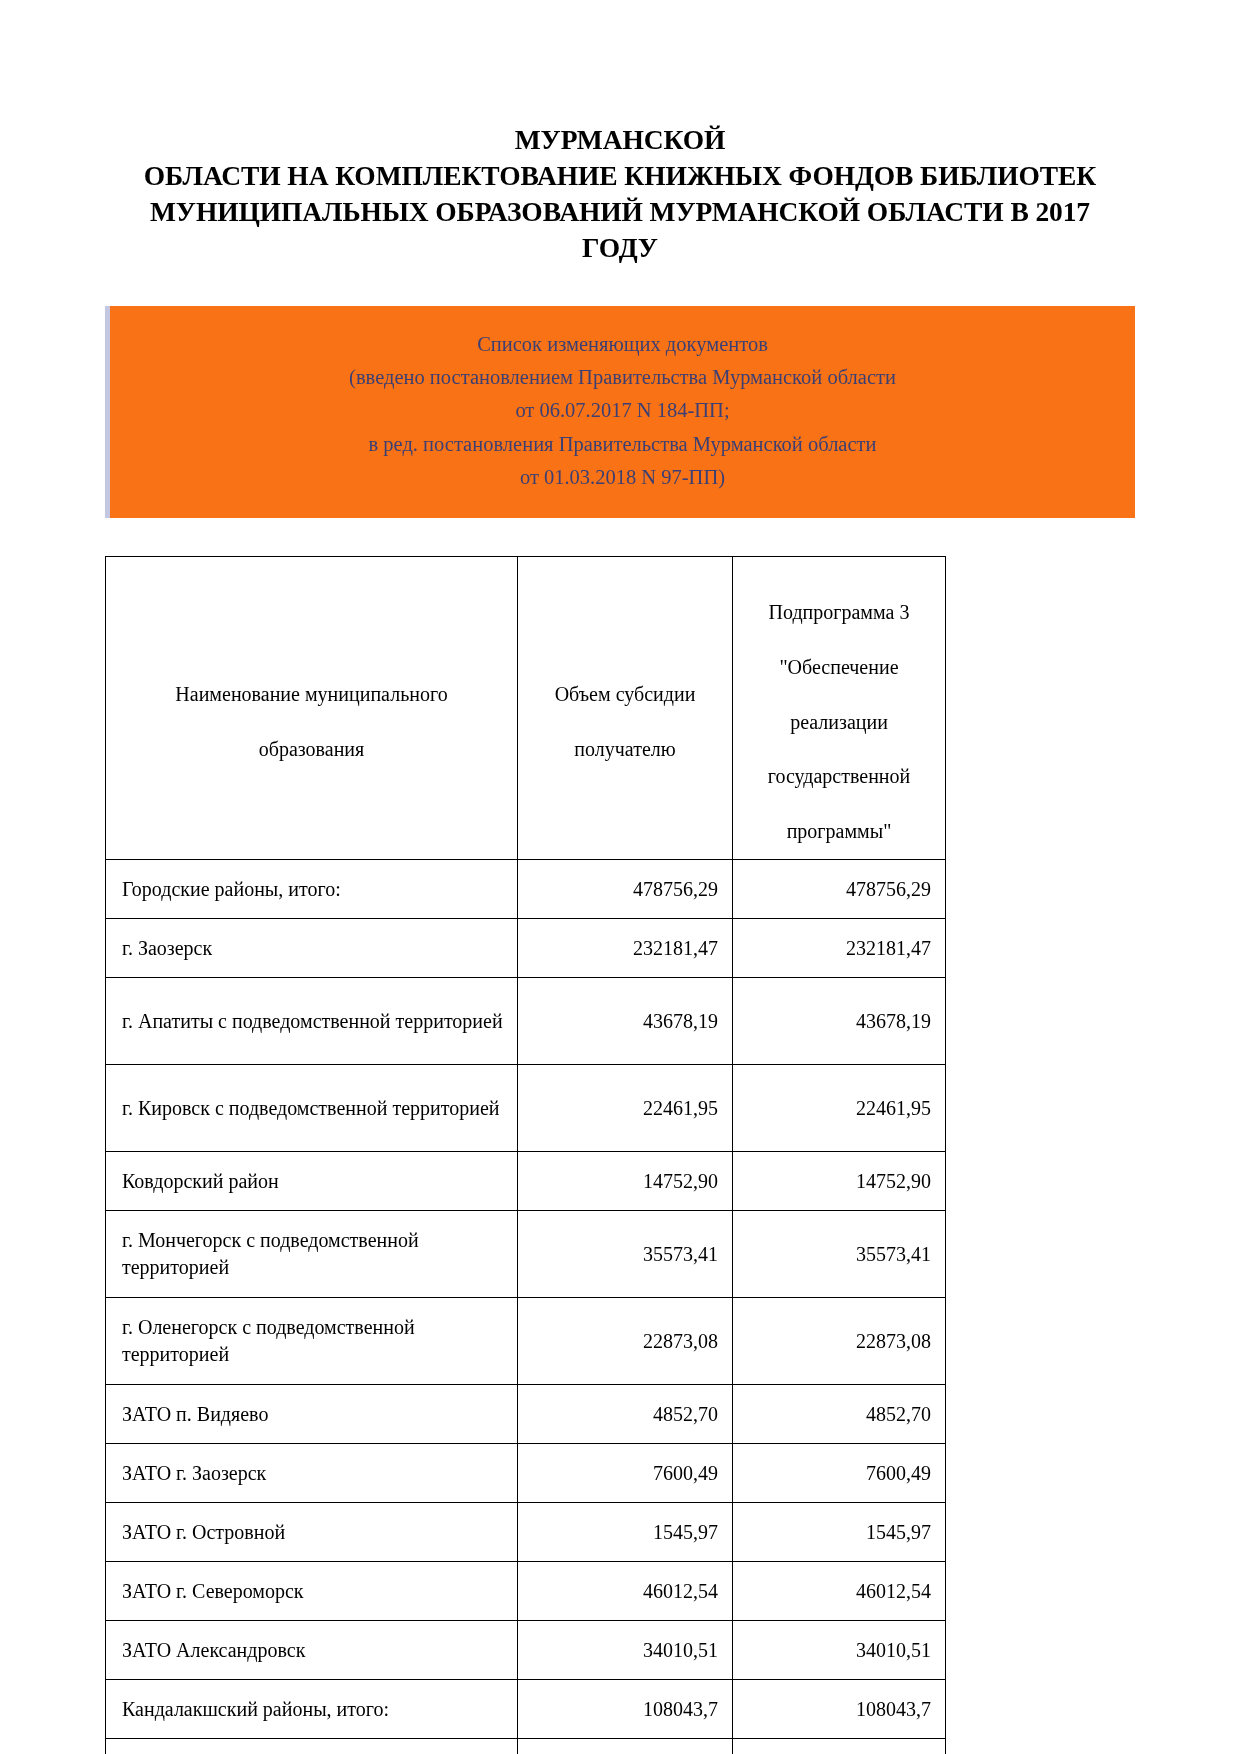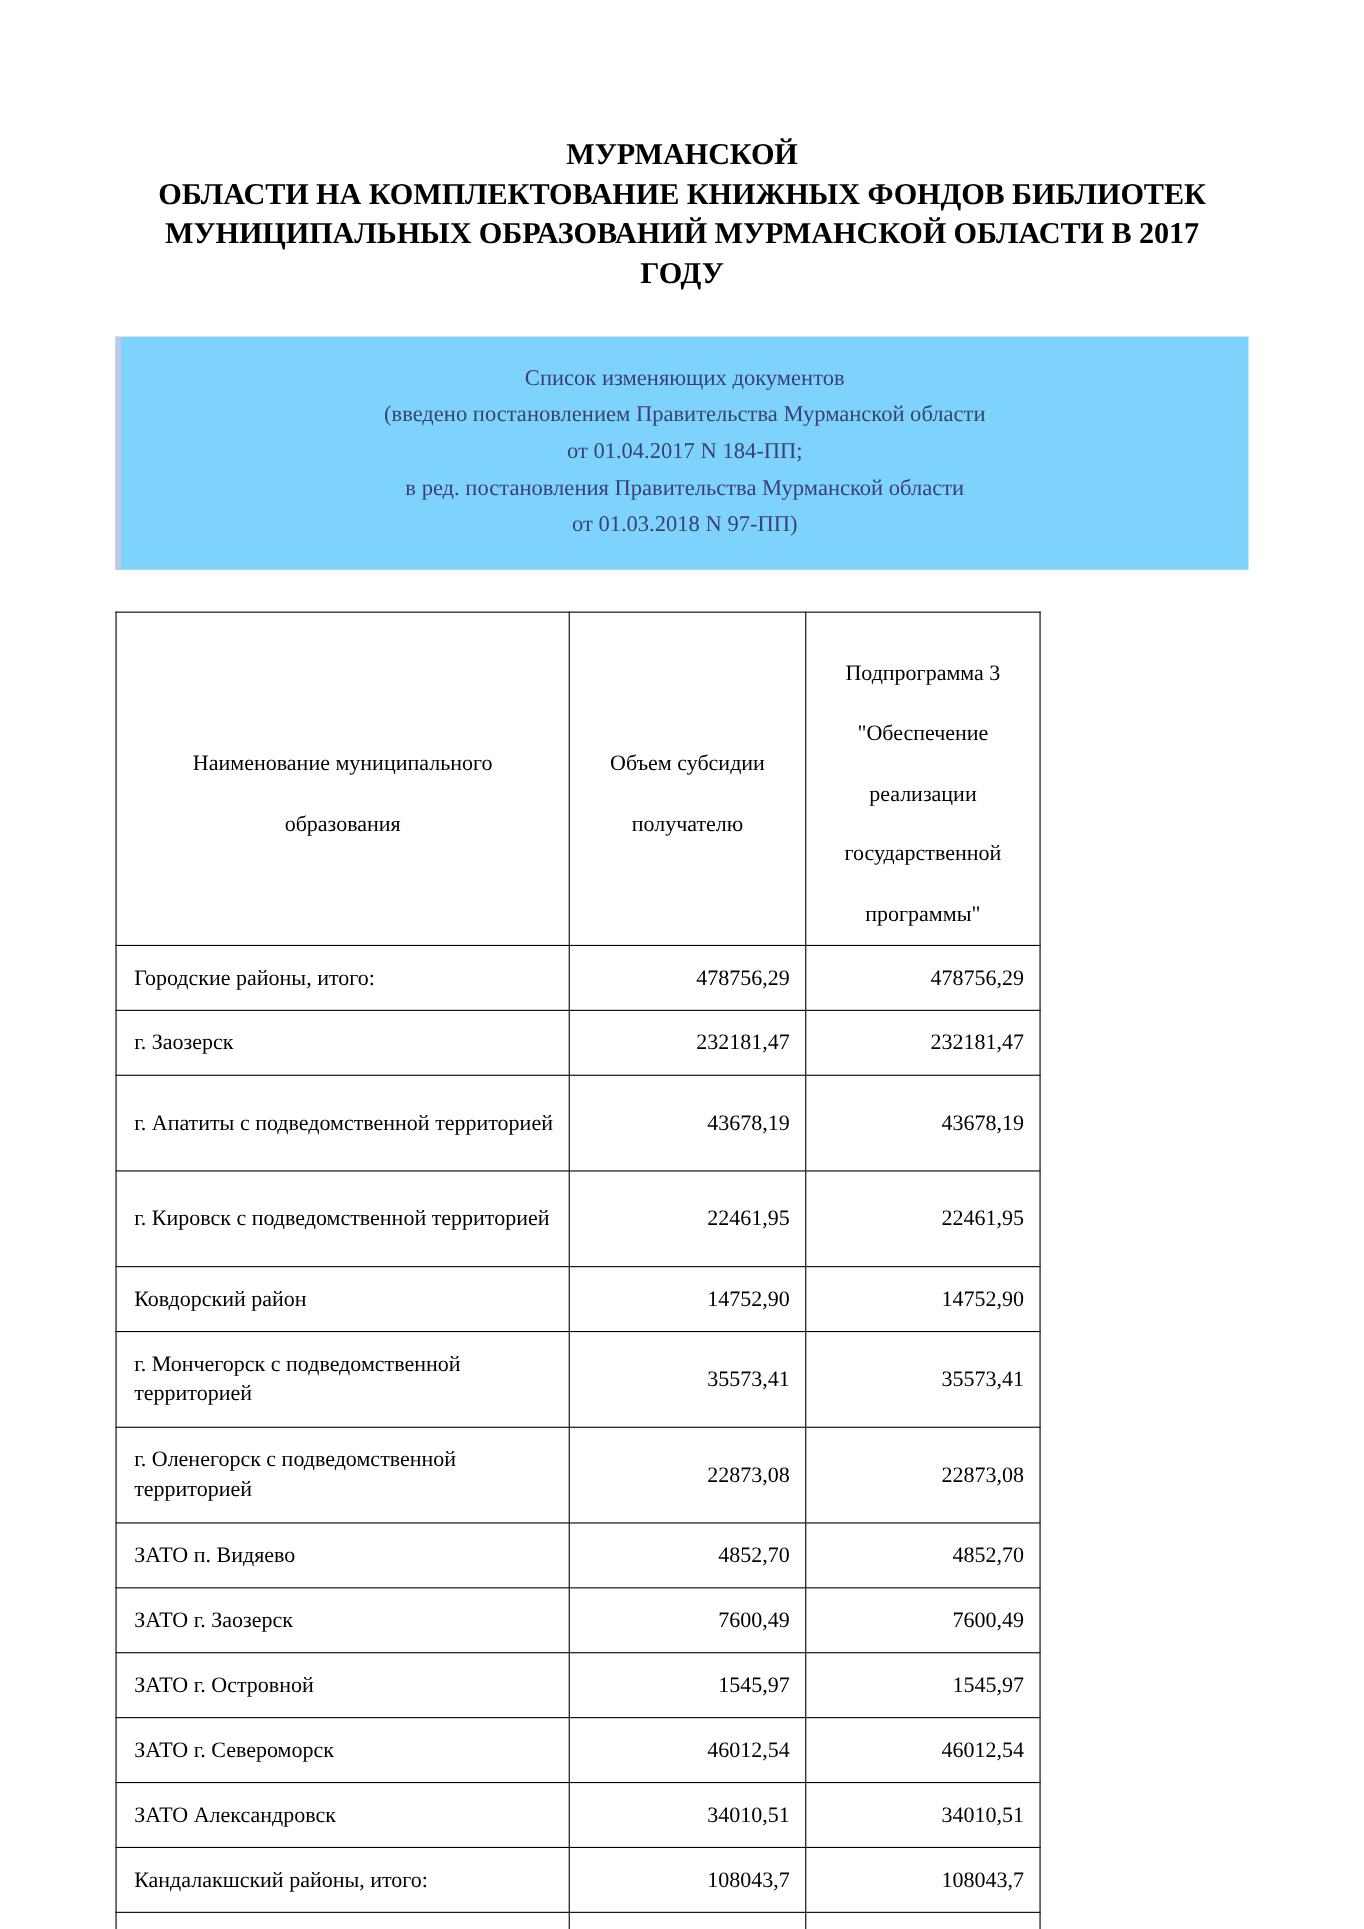--- a/index.html
+++ b/index.html
@@ -33,21 +33,21 @@
     letter-spacing: -0.1px;
   }
   .doc-title .tline {
     display: block;
     white-space: nowrap;
   }
 
   
   .notice {
     margin: 40px 105px 0 105px;
-    background: #7dd3fc;
+    background: #f97316;
     border-left: 5px solid #c3c7e2;
     padding: 22px 20px 24px 20px;
     text-align: center;
     color: #3b3f73;
     font-size: 20.5px;
     line-height: 1.62;
     box-sizing: border-box;
     width: 1030px;
   }
   .notice .nline {
@@ -102,21 +102,21 @@
   <h1 class="doc-title">
     <span class="tline">МУРМАНСКОЙ</span>
     <span class="tline">ОБЛАСТИ НА КОМПЛЕКТОВАНИЕ КНИЖНЫХ ФОНДОВ БИБЛИОТЕК</span>
     <span class="tline">МУНИЦИПАЛЬНЫХ ОБРАЗОВАНИЙ МУРМАНСКОЙ ОБЛАСТИ В 2017</span>
     <span class="tline">ГОДУ</span>
   </h1>
 
   <div class="notice">
     <span class="nline">Список изменяющих документов</span>
     <span class="nline">(введено постановлением Правительства Мурманской области</span>
-    <span class="nline">от 01.04.2017 N 184-ПП;</span>
+    <span class="nline">от 06.07.2017 N 184-ПП;</span>
     <span class="nline">в ред. постановления Правительства Мурманской области</span>
     <span class="nline">от 01.03.2018 N 97-ПП)</span>
   </div>
 
   <div class="tbl-wrap">
     <table class="subsidy">
       <colgroup>
         <col class="c1">
           <col class="c2">
           <col class="c3">

